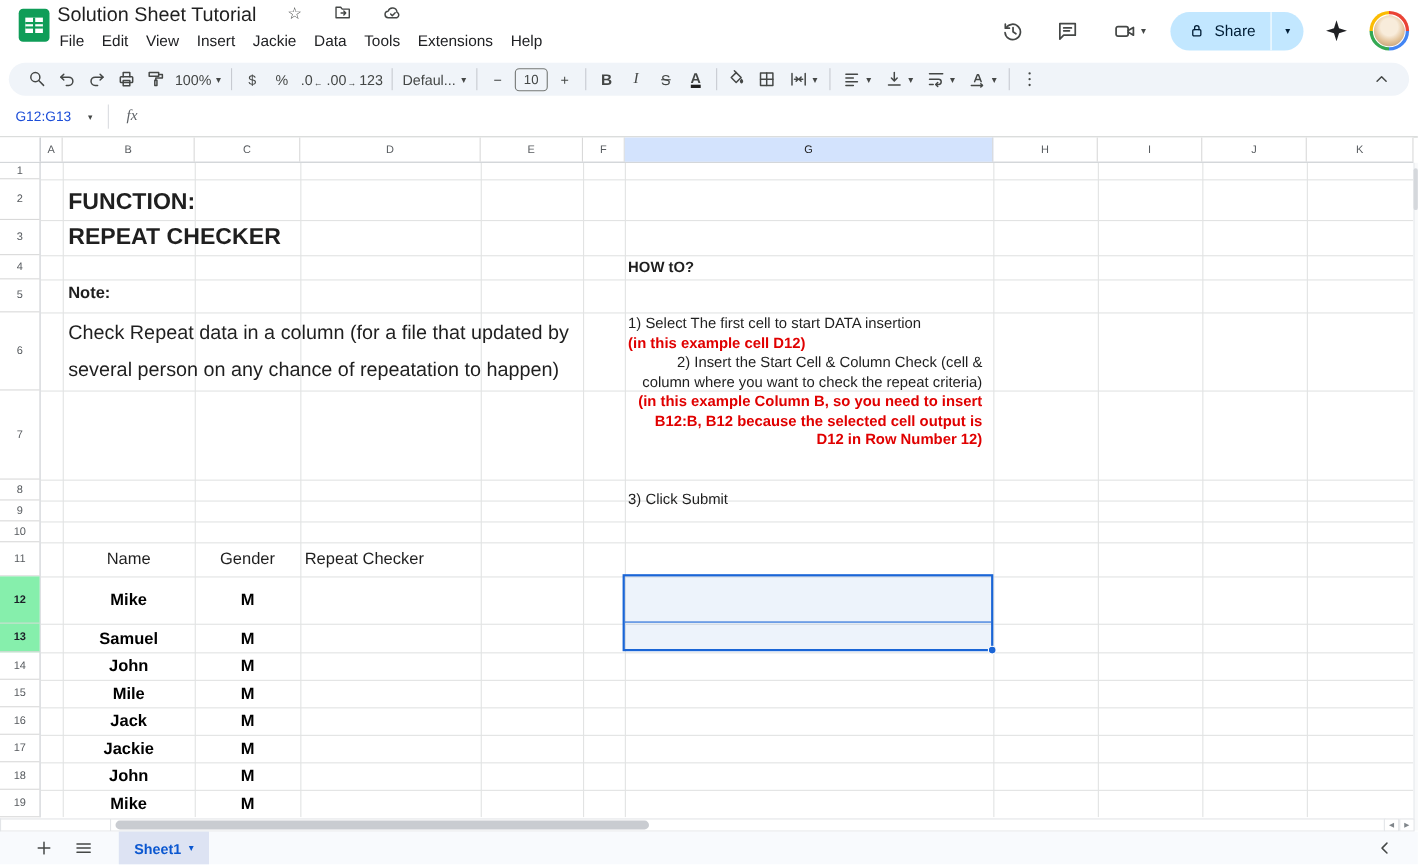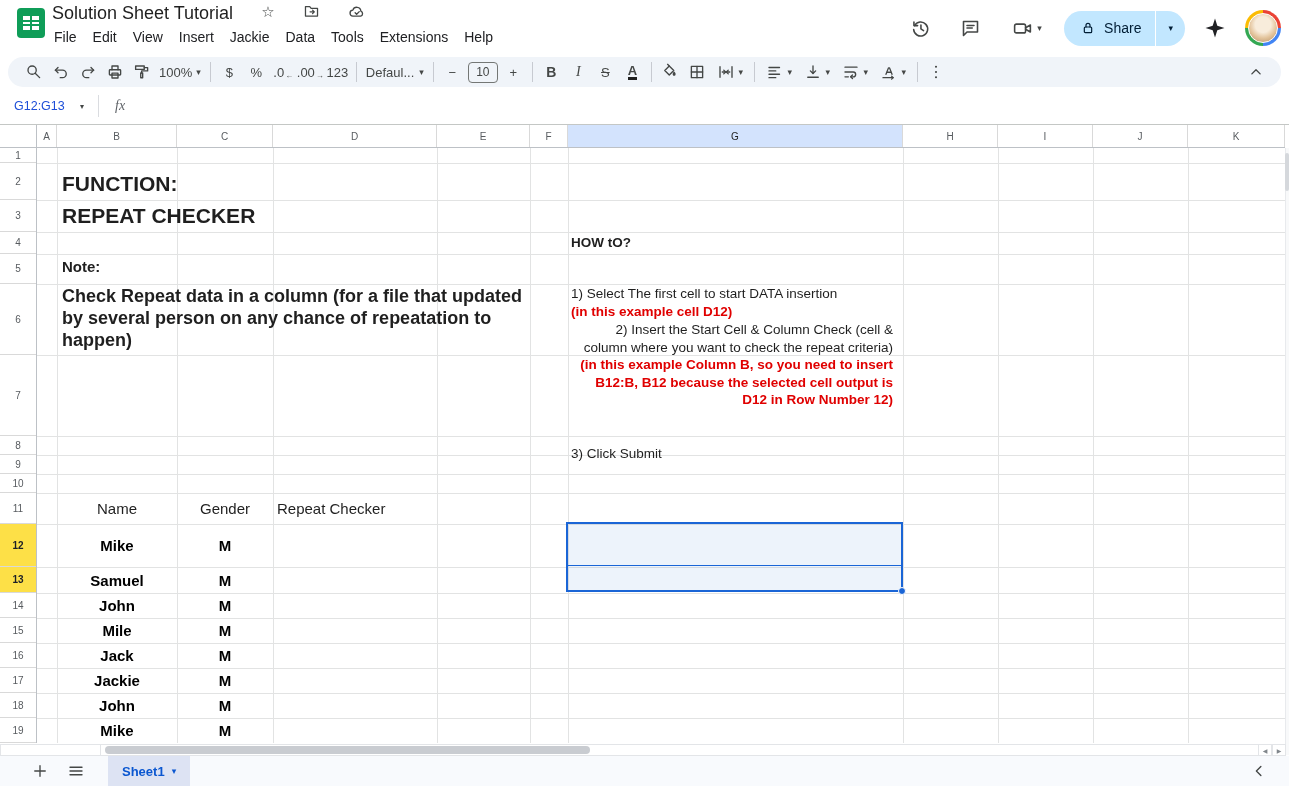--- a/index.html
+++ b/index.html
@@ -54,32 +54,32 @@
   .fb-div { width:1px; height:22px; background:#dadce0; }
   .fx { font-style:italic; font-family:"Liberation Serif",serif; color:#5f6368; font-size:14px; margin-left:16px; }
 
   
   .col-headers { position:absolute; left:0; top:125px; width:1285px; height:23px; background:#fff; border-bottom:1px solid #bdc1c6; }
   .corner-box { position:absolute; left:0; top:0; width:37px; height:22px; background:#fff; border-right:1px solid #bdc1c6; }
   .col-h { position:absolute; top:0; height:22px; display:flex; align-items:center; justify-content:center; font-size:10px; color:#575b5f; border-right:1px solid #d9d9d9; }
   .col-h.sel { background:#d3e3fd; color:#1f1f1f; }
   .row-headers { position:absolute; left:0; top:148px; width:37px; height:595px; background:#fff; border-right:1px solid #bdc1c6; }
   .row-h { position:absolute; left:0; width:36px; display:flex; align-items:center; justify-content:center; font-size:10px; color:#575b5f; border-bottom:1px solid #d9d9d9; }
-  .row-h.sel { background:#fde047; color:#1b1f27; font-weight:700; }
+  .row-h.sel { background:#86efac; color:#1b1f27; font-weight:700; }
 
   .sheet-body { position:absolute; left:37px; top:148px; width:1248px; height:595px; background:#fff; overflow:hidden; }
   .gl-v { position:absolute; top:0; width:1px; height:595px; background:#e2e3e3; }
   .gl-h { position:absolute; left:0; width:1248px; height:1px; background:#e2e3e3; }
 
   
   .cell-text { position:absolute; z-index:2; white-space:nowrap; }
   .fn-label   { left:25px; top:24px;  font-size:21px; font-weight:700; }
   .fn-name    { left:25px; top:56px;  font-size:21px; font-weight:700; }
   .note-label { left:25px; top:110px; font-size:15px; font-weight:700; }
-  .note-text  { left:25px; top:137px; width:472px; font-size:18px; font-weight:700; line-height:22px; white-space:normal; }
+  .note-text  { left:25px; top:137px; width:472px; font-size:18px; font-weight:400; line-height:34px; white-space:normal; }
   .howto      { left:534px; top:87px; font-size:13.5px; font-weight:700; }
   .step-blk   { left:534px; width:322px; font-size:13.5px; line-height:17.5px; white-space:normal; }
   .s1 { top:137px; }
   .s2 { top:173px;text-align:right; }
   .s3 { top:297px; }
   .red { color:#e00000; font-weight:700; }
   .th-name   { left:20px;  top:352px; width:120px; text-align:center; font-size:15px; }
   .th-gender { left:140px; top:352px; width:96px;  text-align:center; font-size:15px; }
   .th-rc     { left:240px; top:352px; font-size:15px; }
   .data-cell { position:absolute; z-index:2; display:flex; align-items:center; justify-content:center; font-size:15px; font-weight:700; color:#000; }

